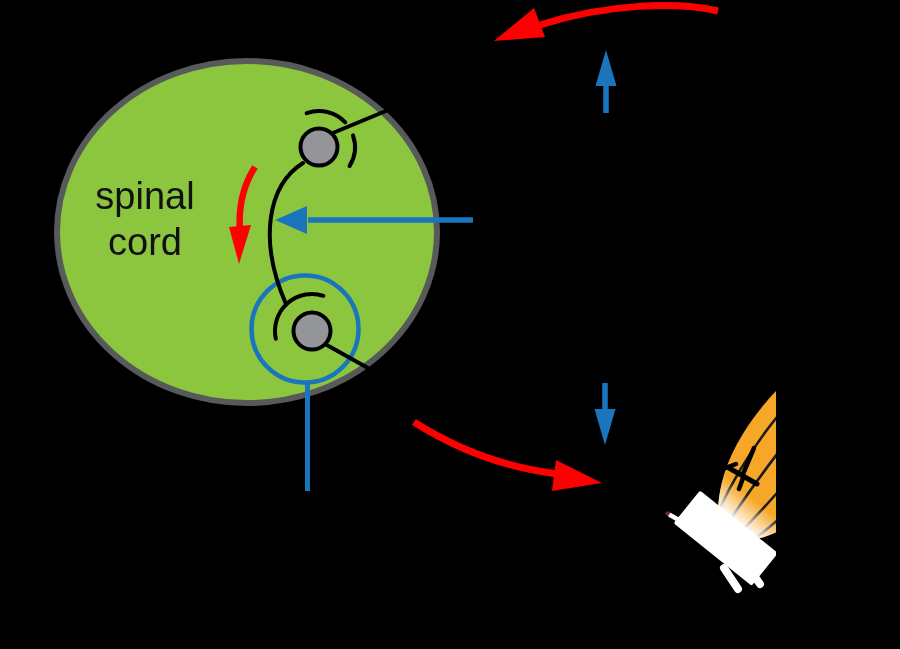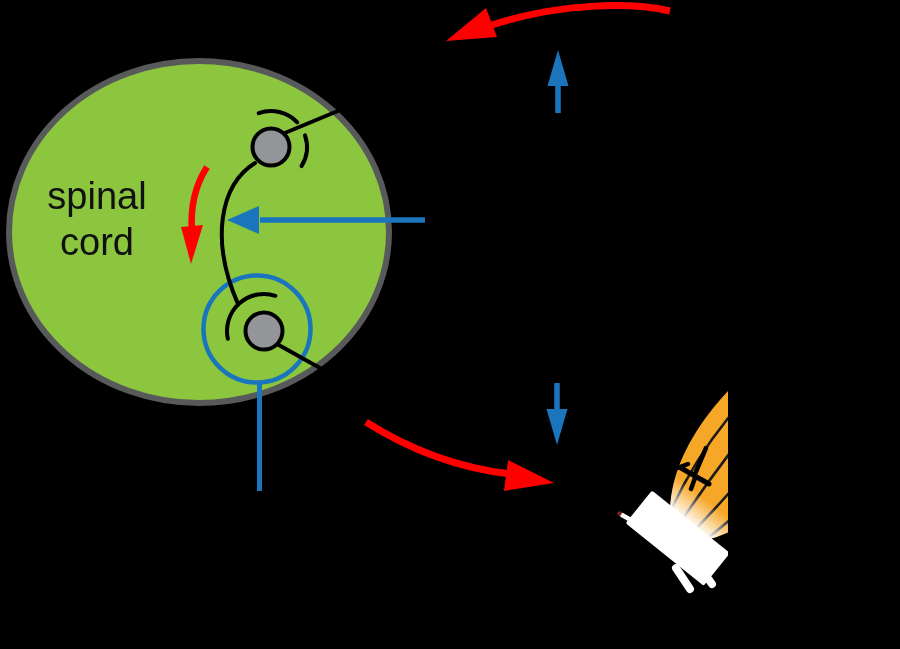--- a/index.html
+++ b/index.html
@@ -1,17 +1,17 @@
 <!DOCTYPE html>
 <html><head>
 <meta charset="utf-8">
 <style>
   html,body{margin:0;padding:0;background:#000;}
   .stage{position:relative;width:728px;height:649px;background:#ffffff;overflow:hidden;
-         font-family:"Liberation Sans", sans-serif;}
+         font-family:"Liberation Sans", sans-serif;margin-left:48px;}
   svg{display:block;}
   .cord-label{font-family:"Liberation Sans", sans-serif;font-size:38px;fill:#111111;}
   .neuron-stroke{stroke:#000000;fill:none;stroke-linecap:round;}
   .blue{stroke:#1B75BC;}
   .red{stroke:#FF0000;}
 </style>
 </head>
 <body>
 
 <div class="stage">

